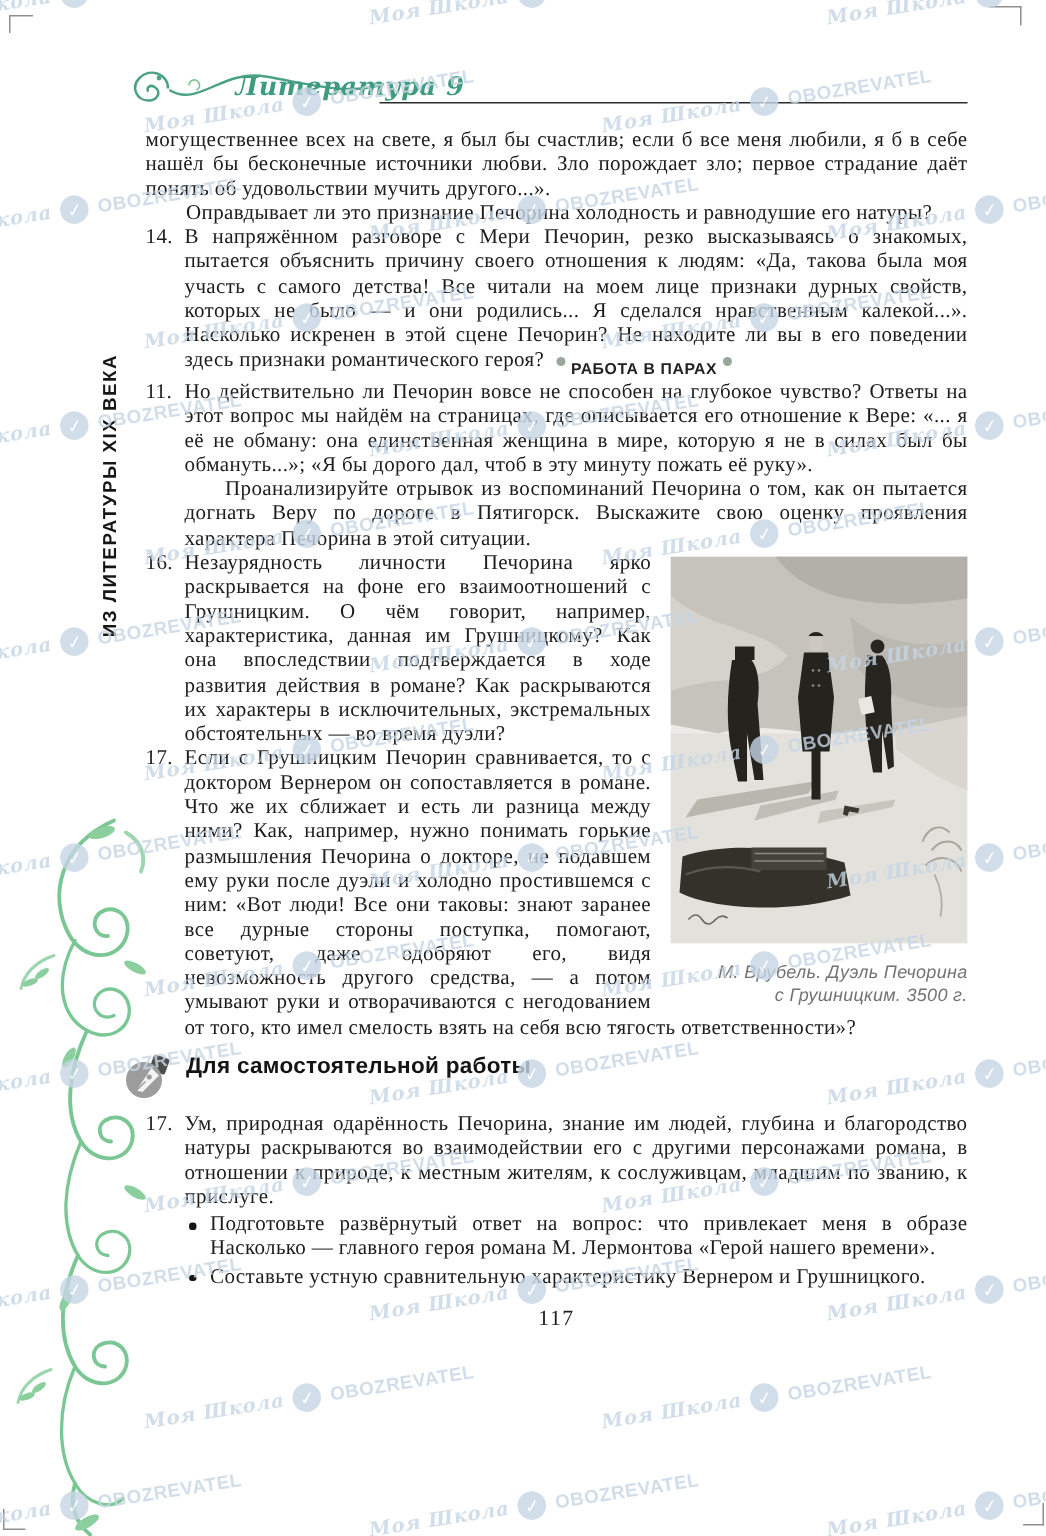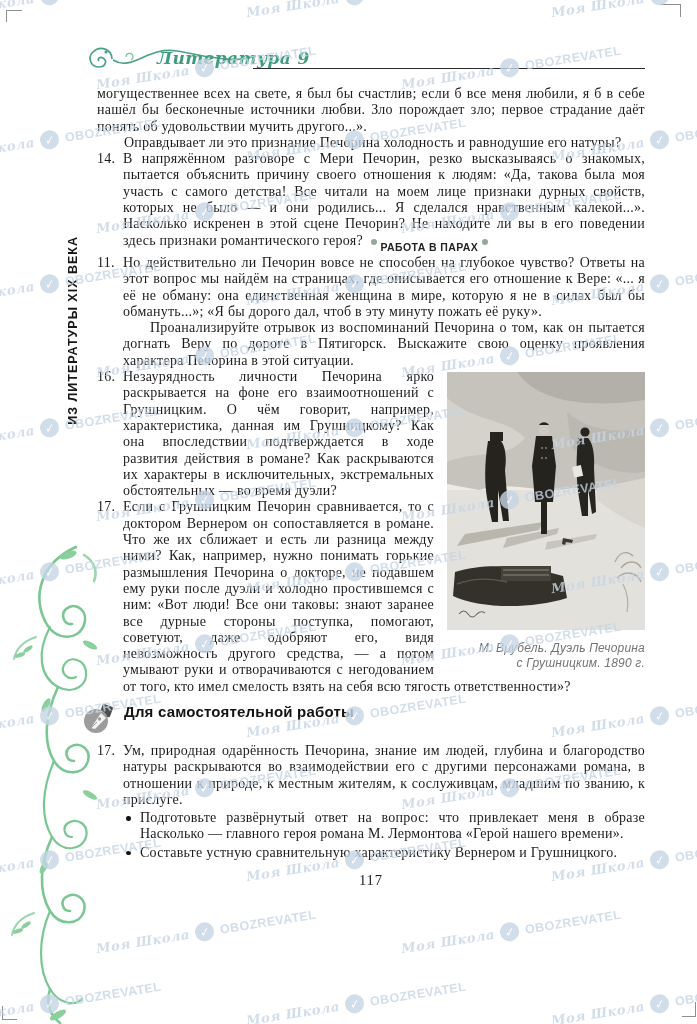--- a/index.html
+++ b/index.html
@@ -158,21 +158,21 @@
         <path d="M56,198 H102 M56,203 H102" stroke="#8a877e" stroke-width="1" fill="none"></path>
         <path d="M10,212 C26,206 44,206 60,210" stroke="#5a574e" stroke-width="1.4" fill="none"></path>
 
         <path d="M168,190 C172,180 180,178 186,184 M174,196 C180,188 190,188 194,196 M170,206 C178,198 190,200 194,210" stroke="#a9a59d" stroke-width="1.3" fill="none"></path>
         <path d="M176,212 C180,220 182,230 180,240" stroke="#b3afa7" stroke-width="1.2" fill="none"></path>
 
         <path d="M12,242 q5,-6 9,0 t9,0 q4,-4 8,-1" stroke="#6b6862" stroke-width="1.1" fill="none"></path>
       </svg>
       <div class="fig-caption">
         <div>М. Врубель. Дуэль Печорина</div>
-        <div>с Грушницким. 1890 г.</div>
+        <div>с Грушницким. 3500 г.</div>
       </div>
     </div>
 
     <div class="q">
       <span class="qnum">16.</span><span>Незаурядность личности Печорина ярко раскрывается на фоне его взаимоотношений с Грушницким. О чём говорит, например, характеристика, данная им Грушницкому? Как она впоследствии подтверждается в ходе развития действия в романе? Как раскрываются их характеры в исключительных, экстремальных обстоятельных — во время дуэли?</span>
     </div>
 
     <div class="q">
       <span class="qnum">17.</span><span>Если с Грушницким Печорин сравнивается, то с доктором Вернером он сопоставляется в романе. Что же их сближает и есть ли разница между ними? Как, например, нужно понимать горькие размышления Печорина о докторе, не подавшем ему руки после дуэли и холодно простившемся с ним: «Вот люди! Все они таковы: знают заранее все дурные стороны поступка, помогают, советуют, даже одобряют его, видя невозможность другого средства, — а потом умывают руки и отворачиваются с негодованием от того, кто имел смелость взять на себя всю тягость ответственности»?</span>
     </div>

